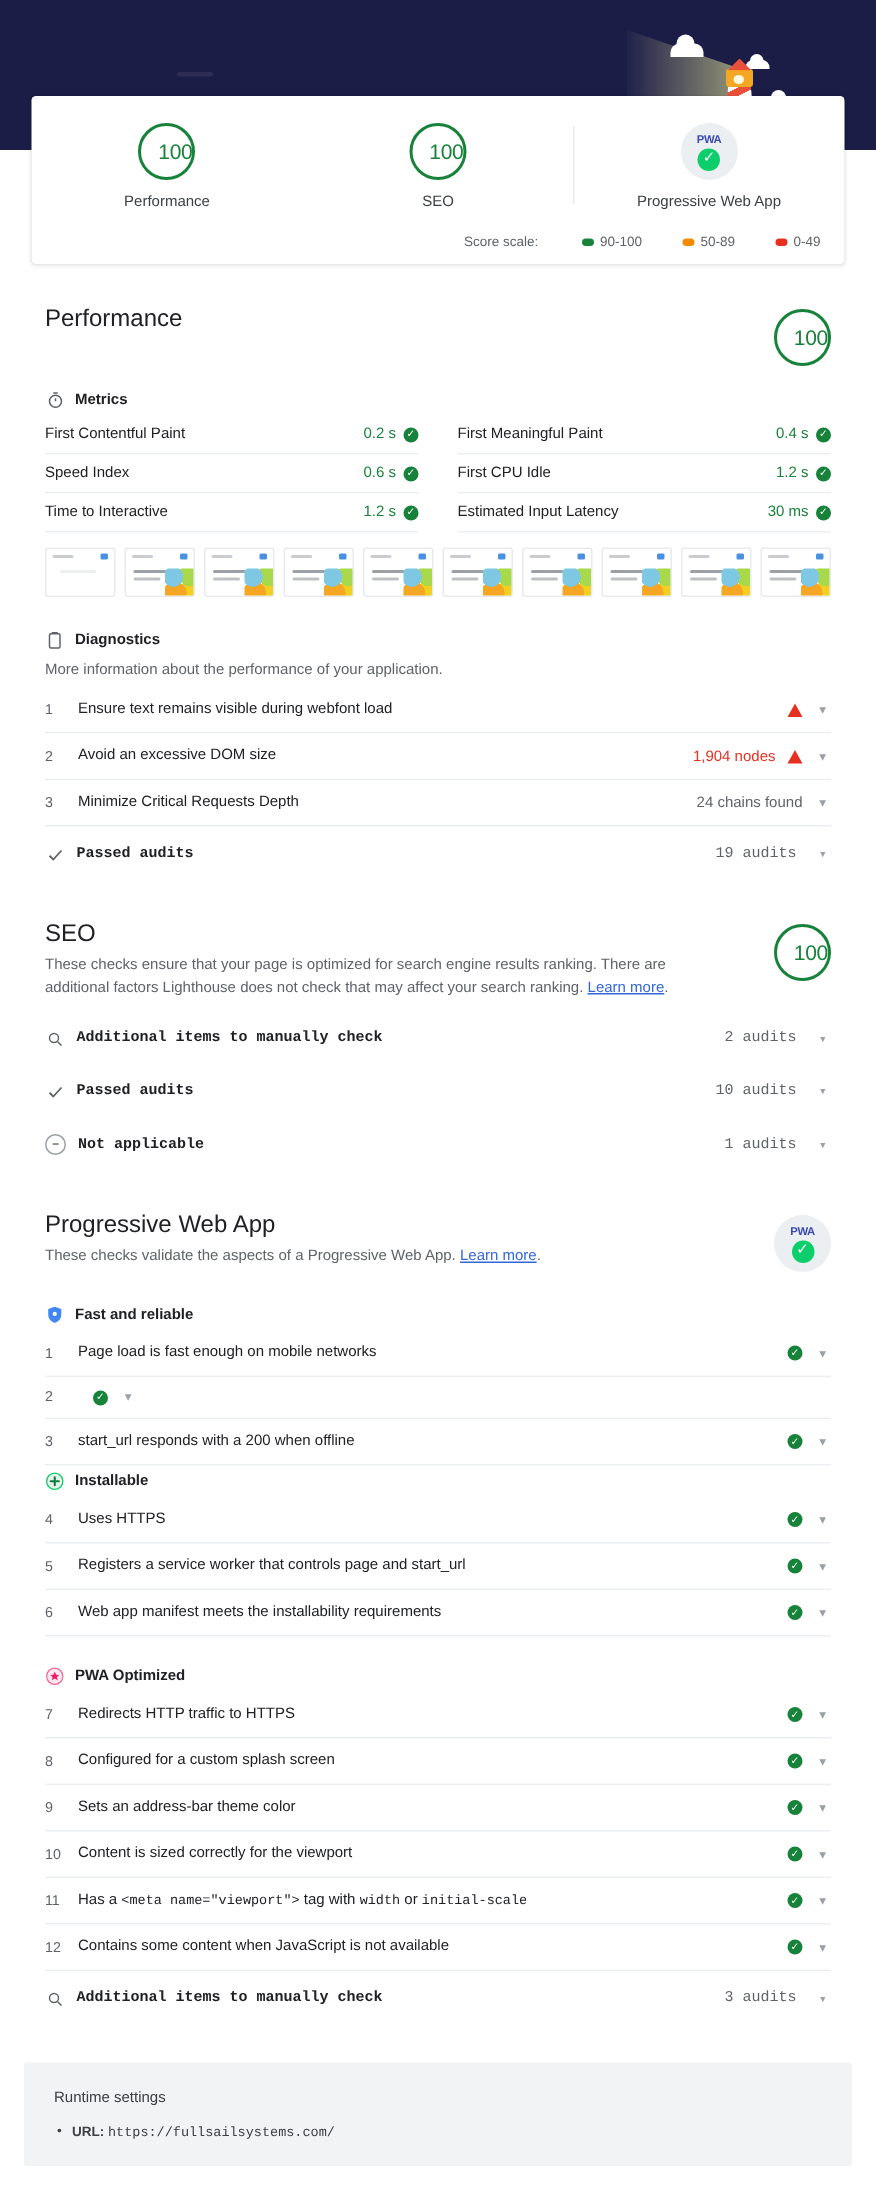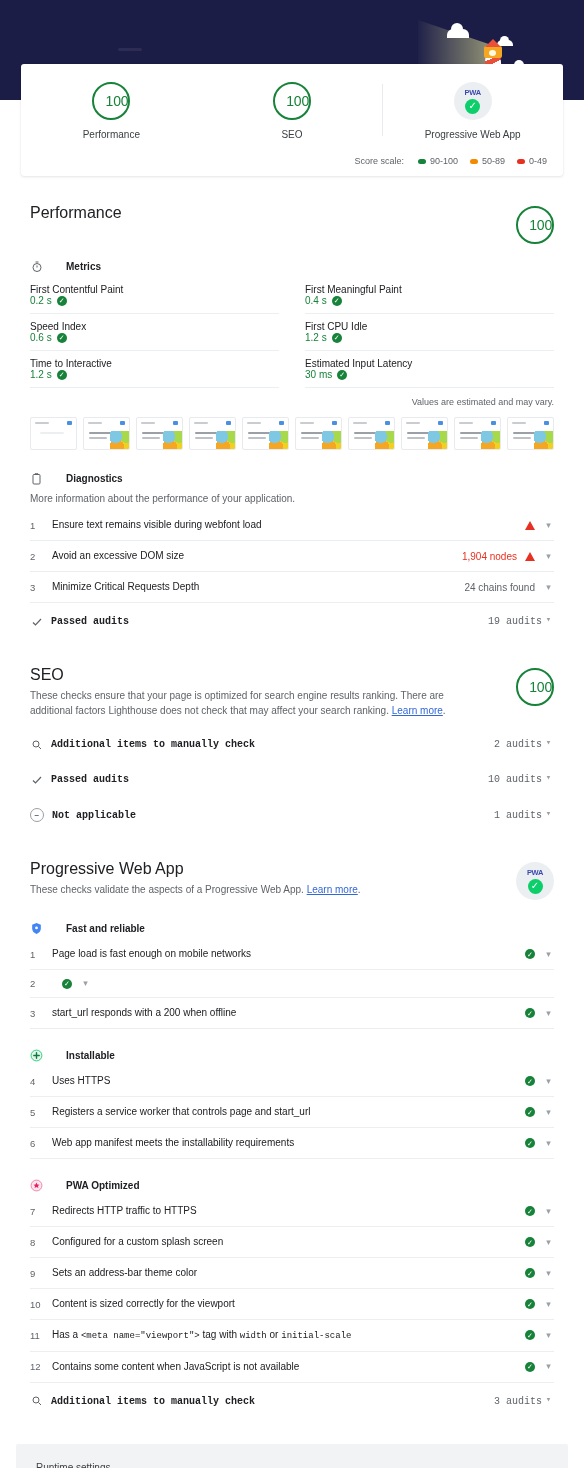--- a/index.html
+++ b/index.html
@@ -107,51 +107,51 @@
   }
   .pwa-check {
     width: 15px; height: 15px; border-radius: 50%;
     background: #0cce6b; margin-top: 2px;
     display: flex; align-items: center; justify-content: center;
     color: #fff; font-size: 10px; line-height: 1;
   }
   .gauge-label { margin-top: 9px; font-size: 10px; color: #3c4043; }
   .scale-row {
     display: flex; align-items: center; justify-content: flex-end;
-    gap: 6px; padding: 12px 16px 2px 0; font-size: 9px; color: #5f6368;
+    gap: 21px; padding: 12px 16px 2px 0; font-size: 9px; color: #5f6368;
   }
   .scale-label { margin-right: 2px; }
   .scale-item { display: flex; align-items: center; gap: 4px; margin-left: 6px; }
   .dot { width: 8px; height: 5px; border-radius: 3px; display: inline-block; }
 
   
   .wrap { padding: 0 30px; }
   .section { padding-top: 28px; position: relative; }
   .sec-head { display: flex; justify-content: space-between; align-items: flex-start; }
   .sec-title { font-size: 16px; font-weight: normal; color: #202124; }
   .sec-desc { font-size: 10px; color: #5f6368; line-height: 1.5; margin-top: 4px; max-width: 440px; }
   .sec-ring { flex-shrink: 0; margin-top: 2px; }
   a.lh-link { color: #3367d6; text-decoration: underline; }
 
   .subhead {
-    display: flex; align-items: center; gap: 23px;
+    display: flex; align-items: center; gap: 7px;
     font-size: 10px; font-weight: bold; color: #202124;
     margin: 16px 0 4px 0;
   }
   .ic {
     width: 13px; height: 13px; flex-shrink: 0;
     display: inline-flex; align-items: center; justify-content: center;
   }
   .ic svg { display: block; }
 
   .metrics-grid { display: flex; gap: 26px; margin-top: 4px; }
   .metrics-col { flex: 1; }
   .metric-row {
-    display: flex; align-items: flex-start; justify-content: space-between;
-    border-bottom: 1px solid #eceff1; padding: 7px 0; font-size: 10px; flex-direction: column;
+    display: flex; align-items: flex-end; justify-content: space-between;
+    border-bottom: 1px solid #eceff1; padding: 7px 0; font-size: 10px;
   }
   .metric-name { color: #202124; }
   .metric-val { display: flex; align-items: center; gap: 5px; color: #178239; }
   .check {
     width: 10px; height: 10px; border-radius: 50%; background: #178239;
     display: inline-flex; align-items: center; justify-content: center;
     color: #fff; font-size: 7px; line-height: 1;
   }
   .est-note { text-align: right; font-size: 9px; color: #5f6368; margin-top: 9px; }
 
@@ -198,21 +198,21 @@
   .chev {
     width: 11px; text-align: center; color: #9aa0a6;
     font-size: 9px; line-height: 1; cursor: pointer; user-select: none;
   }
 
   .group-row {
     display: flex; align-items: center; justify-content: space-between;
     padding: 12px 0 10px 0; font-size: 10px; font-weight: bold; color: #202124; font-family: Liberation Mono, monospace;
   }
   .group-left { display: flex; align-items: center; gap: 8px; }
-  .group-right { display: flex; align-items: flex-start; gap: 1px; font-weight: normal; color: #5f6368; }
+  .group-right { display: flex; align-items: flex-end; gap: 12px; font-weight: normal; color: #5f6368; }
   .circ-ic {
     width: 14px; height: 14px; border-radius: 50%;
     border: 1px solid #9aa0a6; display: inline-flex;
     align-items: center; justify-content: center; color: #5f6368; font-size: 8px;
   }
 
   
   .footer {
     margin: 26px 16px 16px 16px;
     background: #f1f3f4; border-radius: 2px;
@@ -358,21 +358,20 @@
         <div class="metric-row">
           <span class="metric-name">Estimated Input Latency</span>
           <span class="metric-val">
             <span>30 ms</span>
             <span class="check">✓</span>
           </span>
         </div>
       </div>
     </div>
 
-    <div class="est-note">Values are estimated and may vary.</div>
 
     <div class="filmstrip">
       <div class="frame">
         <span class="bar"></span>
           <span class="btn"></span>
           <span class="ph1"></span>
       </div>
       <div class="frame">
         <span class="bar"></span>
           <span class="btn"></span>
@@ -597,21 +596,21 @@
       <div class="audit-row">
         <span class="audit-num">3</span>
         <span class="audit-title">start_url responds with a 200 when offline</span>
         <span class="audit-meta">
           <span class="check">✓</span>
           <span class="chev">▾</span>
         </span>
       </div>
     </div>
 
-    <div class="subhead" style="margin-top:20px">
+    <div class="subhead" style="margin-top:4px">
       <span class="ic">
         <svg width="13" height="13" viewBox="0 0 24 24">
           <circle cx="12" cy="12" r="10" fill="#e6f4ea" stroke="#0cce6b" stroke-width="1.6"></circle>
           <path d="M12 7v10M7 12h10" stroke="#0a7c43" stroke-width="2.6" stroke-linecap="round"></path>
         </svg>
       </span>
       <span>Installable</span>
     </div>
     <div>
       <div class="audit-row">

